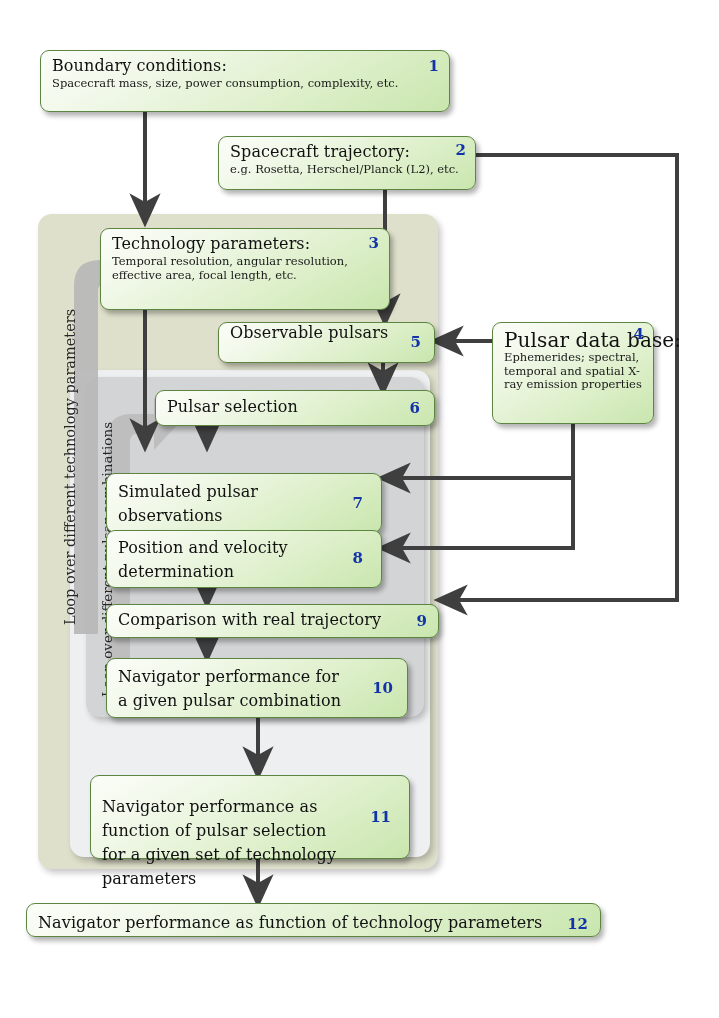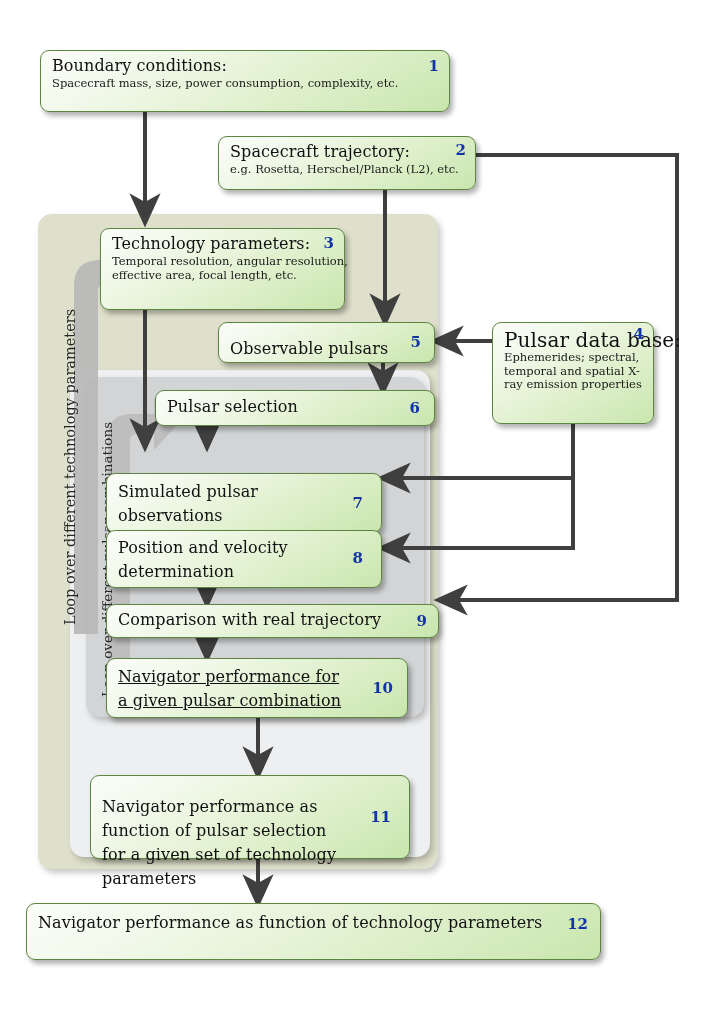--- a/index.html
+++ b/index.html
@@ -147,40 +147,40 @@
   </div>
 
   <div class="node" style="left:218px;top:136px;width:258px;height:54px;">
     <div class="ttl">Spacecraft trajectory:</div>
     <div class="sub">
       <div>e.g. Rosetta, Herschel/Planck (L2), etc.</div>
     </div>
     <div class="num" style="right:9px;top:4px;">2</div>
   </div>
 
-  <div class="node" style="left:100px;top:228px;width:245px;height:82px;">
+  <div class="node" style="left:100px;top:228px;width:290px;height:82px;">
     <div class="ttl">Technology parameters:</div>
     <div class="sub">
       <div>Temporal resolution, angular resolution,</div>
       <div>effective area, focal length, etc.</div>
     </div>
     <div class="num" style="right:10px;top:5px;">3</div>
   </div>
 
   <div class="node" style="left:492px;top:322px;width:162px;height:102px;padding-top:7px;">
     <div class="ttl" style="font-size:20px;">Pulsar data base:</div>
     <div class="sub">
       <div>Ephemerides; spectral,</div>
       <div>temporal and spatial X-</div>
       <div>ray emission properties</div>
     </div>
     <div class="num" style="right:9px;top:2px;">4</div>
   </div>
 
-  <div class="node" style="left:218px;top:322px;width:217px;height:41px;padding-top:16px;">
+  <div class="node" style="left:218px;top:322px;width:217px;height:41px;padding-top:0;">
     <div class="ttl">Observable pulsars</div>
     <div class="num" style="right:13px;top:10px;">5</div>
   </div>
 
   <div class="node" style="left:155px;top:390px;width:280px;height:36px;padding-top:6px;">
     <div class="ttl">Pulsar selection</div>
     <div class="num" style="right:14px;top:8px;">6</div>
   </div>
 
   <div class="node wrap" style="left:106px;top:447px;width:276px;height:60px;padding-top:6px;padding-right:52px;margin-top:26px;">
@@ -192,27 +192,27 @@
     <div class="ttl" style="line-height:24px;">Position and velocity determination</div>
     <div class="num" style="right:18px;top:18px;">8</div>
   </div>
 
   <div class="node" style="left:106px;top:604px;width:333px;height:34px;padding-top:5px;">
     <div class="ttl">Comparison with real trajectory</div>
     <div class="num" style="right:11px;top:7px;">9</div>
   </div>
 
   <div class="node wrap" style="left:106px;top:658px;width:302px;height:60px;padding-top:6px;padding-right:58px;">
-    <div class="ttl" style="line-height:24px;text-decoration:underline;">Navigator performance for a given pulsar combination</div>
+    <div class="ttl" style="line-height:24px;">Navigator performance for a given pulsar combination</div>
     <div class="num" style="right:14px;top:20px;">10</div>
   </div>
 
   <div class="node wrap" style="left:90px;top:775px;width:320px;height:84px;padding-top:7px;padding-right:62px;">
     <div class="ttl" style="line-height:24px;margin-top:12px;">Navigator performance as function of pulsar selection for a given set of technology parameters</div>
     <div class="num" style="right:18px;top:32px;">11</div>
   </div>
 
-  <div class="node" style="left:26px;top:903px;width:575px;height:57px;padding-top:9px;">
+  <div class="node" style="left:26px;top:903px;width:575px;height:34px;padding-top:9px;">
     <div class="ttl">Navigator performance as function of technology parameters</div>
     <div class="num" style="right:12px;top:11px;">12</div>
   </div>
 
 </div>
 
 </body></html>

